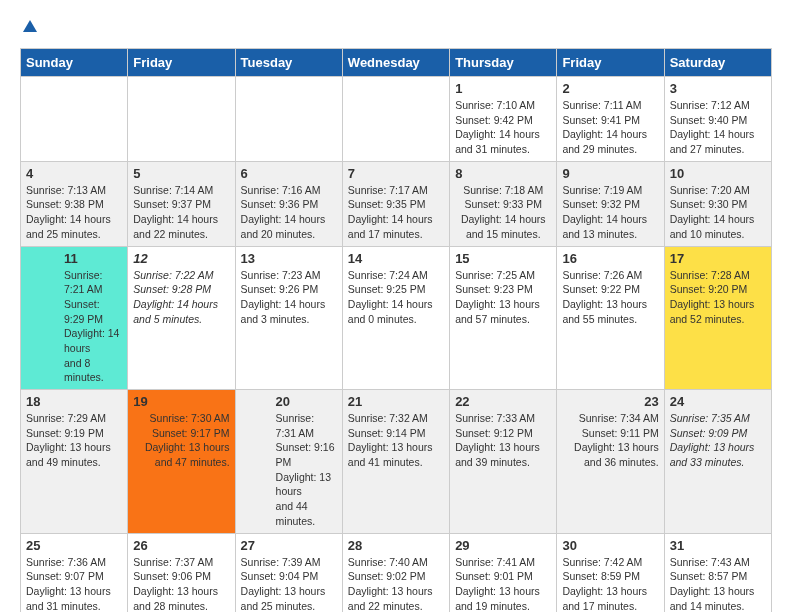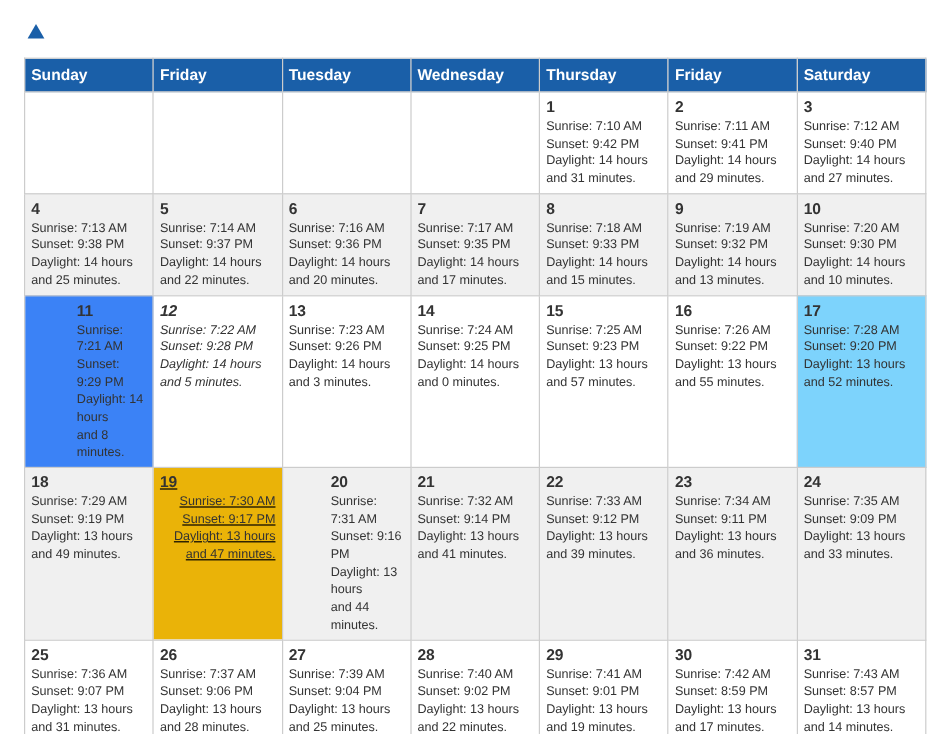--- a/index.html
+++ b/index.html
@@ -149,42 +149,42 @@
         </td>
         <td style="background: rgb(240, 240, 240);">
           <div class="day-number">7</div>
           <div class="day-content" style="white-space: pre-line;">Sunrise: 7:17 AM
 Sunset: 9:35 PM
 Daylight: 14 hours
 and 17 minutes.</div>
         </td>
         <td style="background: rgb(240, 240, 240);">
           <div class="day-number">8</div>
-          <div class="day-content" style="white-space: pre-line;">Sunrise: 7:18 AM
+          <div class="day-content" style="white-space: pre-line; text-align: center;">Sunrise: 7:18 AM
 Sunset: 9:33 PM
 Daylight: 14 hours
 and 15 minutes.</div>
         </td>
         <td style="background: rgb(240, 240, 240);">
           <div class="day-number">9</div>
           <div class="day-content" style="white-space: pre-line;">Sunrise: 7:19 AM
 Sunset: 9:32 PM
 Daylight: 14 hours
 and 13 minutes.</div>
         </td>
         <td style="background: rgb(240, 240, 240);">
           <div class="day-number">10</div>
           <div class="day-content" style="white-space: pre-line;">Sunrise: 7:20 AM
 Sunset: 9:30 PM
 Daylight: 14 hours
 and 10 minutes.</div>
         </td>
       </tr>
       <tr>
-        <td style="background: #3b82f6; padding-left: 43px;">
+        <td style="background: #5eead4; padding-left: 43px;">
           <div class="day-number">11</div>
           <div class="day-content" style="white-space: pre-line;">Sunrise: 7:21 AM
 Sunset: 9:29 PM
 Daylight: 14 hours
 and 8 minutes.</div>
         </td>
         <td style="background: rgb(255, 255, 255); font-style: italic;">
           <div class="day-number">12</div>
           <div class="day-content" style="white-space: pre-line;">Sunrise: 7:22 AM
 Sunset: 9:28 PM
@@ -212,37 +212,37 @@
 Daylight: 13 hours
 and 57 minutes.</div>
         </td>
         <td style="background: rgb(255, 255, 255);">
           <div class="day-number">16</div>
           <div class="day-content" style="white-space: pre-line;">Sunrise: 7:26 AM
 Sunset: 9:22 PM
 Daylight: 13 hours
 and 55 minutes.</div>
         </td>
-        <td style="background: #7dd3fc;">
+        <td style="background: #fde047;">
           <div class="day-number">17</div>
           <div class="day-content" style="white-space: pre-line;">Sunrise: 7:28 AM
 Sunset: 9:20 PM
 Daylight: 13 hours
 and 52 minutes.</div>
         </td>
       </tr>
       <tr>
         <td style="background: rgb(240, 240, 240);">
           <div class="day-number">18</div>
           <div class="day-content" style="white-space: pre-line;">Sunrise: 7:29 AM
 Sunset: 9:19 PM
 Daylight: 13 hours
 and 49 minutes.</div>
         </td>
-        <td style="background: #eab308; text-decoration: underline;">
+        <td style="background: #f97316;">
           <div class="day-number">19</div>
           <div class="day-content" style="white-space: pre-line; text-align: right;">Sunrise: 7:30 AM
 Sunset: 9:17 PM
 Daylight: 13 hours
 and 47 minutes.</div>
         </td>
         <td style="background: rgb(240, 240, 240); padding-left: 40px;">
           <div class="day-number">20</div>
           <div class="day-content" style="white-space: pre-line;">Sunrise: 7:31 AM
 Sunset: 9:16 PM
@@ -256,30 +256,30 @@
 Daylight: 13 hours
 and 41 minutes.</div>
         </td>
         <td style="background: rgb(240, 240, 240);">
           <div class="day-number">22</div>
           <div class="day-content" style="white-space: pre-line;">Sunrise: 7:33 AM
 Sunset: 9:12 PM
 Daylight: 13 hours
 and 39 minutes.</div>
         </td>
-        <td style="background: rgb(240, 240, 240);">
+        <td style="background: rgb(240, 240, 240); text-align: right;">
           <div class="day-number">23</div>
           <div class="day-content" style="white-space: pre-line;">Sunrise: 7:34 AM
 Sunset: 9:11 PM
 Daylight: 13 hours
 and 36 minutes.</div>
         </td>
         <td style="background: rgb(240, 240, 240);">
           <div class="day-number">24</div>
-          <div class="day-content" style="white-space: pre-line;">Sunrise: 7:35 AM
+          <div class="day-content" style="white-space: pre-line; font-style: italic;">Sunrise: 7:35 AM
 Sunset: 9:09 PM
 Daylight: 13 hours
 and 33 minutes.</div>
         </td>
       </tr>
       <tr>
         <td style="background: rgb(255, 255, 255);">
           <div class="day-number">25</div>
           <div class="day-content" style="white-space: pre-line;">Sunrise: 7:36 AM
 Sunset: 9:07 PM

